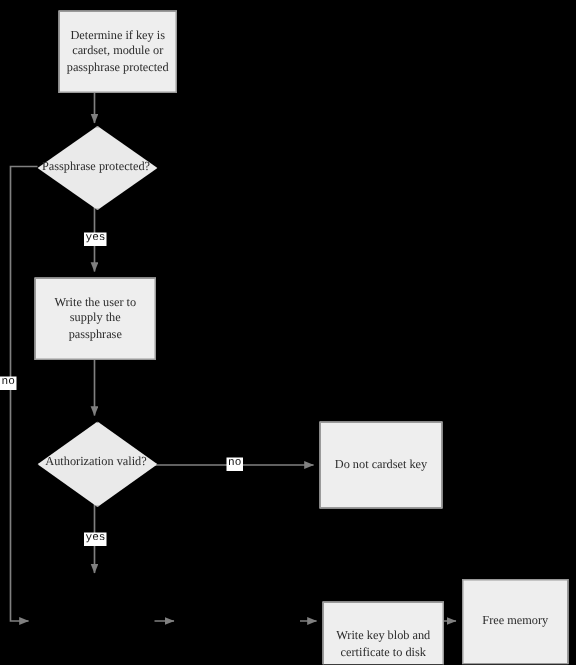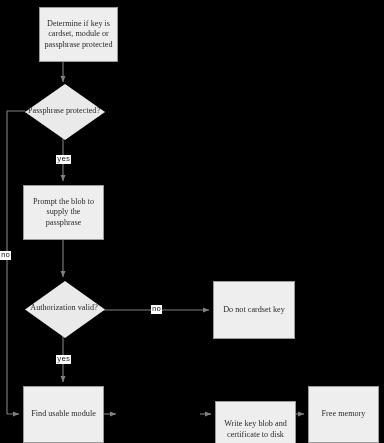--- a/index.html
+++ b/index.html
@@ -91,35 +91,32 @@
   <div class="node process" style="left:23px;top:7px;width:79px;height:55px;margin-left:16px;">
     <span>Determine if key is cardset, module or passphrase protected</span>
   </div>
 
   <div class="node decision" style="left:25px;top:84px;width:78px;height:54px;">
     <div class="diamond-shape"></div>
     <span class="dtext">Passphrase protected?</span>
   </div>
 
   <div class="node process" style="left:23px;top:185px;width:81px;height:55px;">
-    <span>Prompt the blob to supply the passphrase</span>
+    <span>Write the user to supply the passphrase</span>
   </div>
 
   <div class="node decision" style="left:25px;top:281px;width:78px;height:55px;">
     <div class="diamond-shape"></div>
     <span class="dtext">Authorization valid?</span>
   </div>
 
   <div class="node process" style="left:213px;top:281px;width:82px;height:58px;">
     <span>Do not cardset key</span>
   </div>
 
-  <div class="node process" style="left:23px;top:386px;width:81px;height:57px;">
-    <span>Find usable module</span>
-  </div>
 
 
   <div class="node process" style="left:215px;top:386px;width:81px;height:57px;margin-top:15px;">
     <span>Write key blob and certificate to disk</span>
   </div>
 
   <div class="node process" style="left:308px;top:386px;width:71px;height:57px;">
     <span>Free memory</span>
   </div>
 

